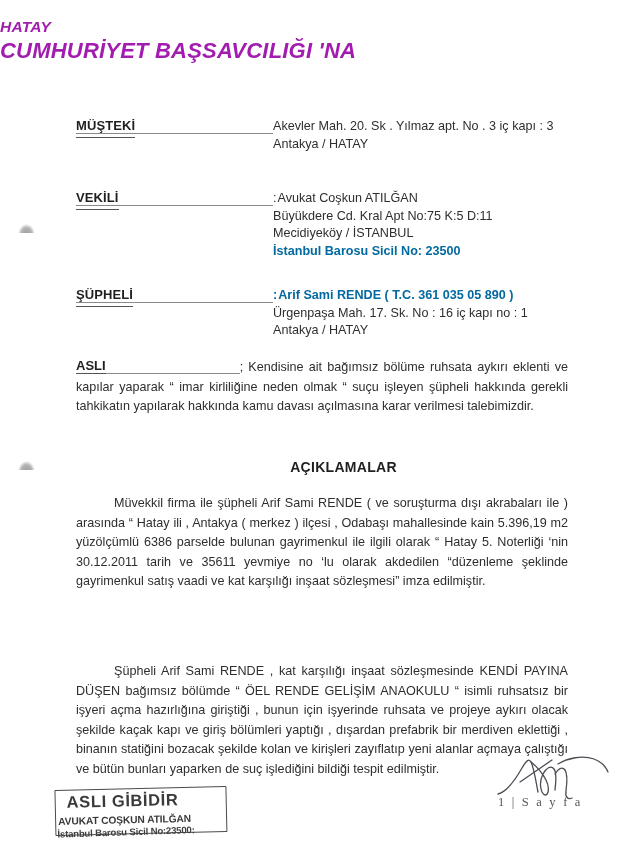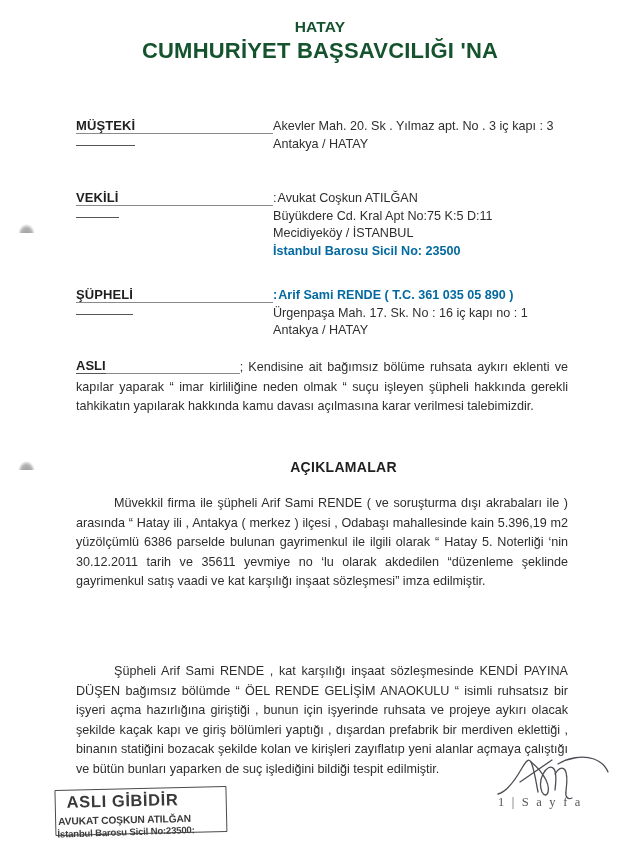--- a/index.html
+++ b/index.html
@@ -28,24 +28,25 @@
     opacity: .75;
     filter: blur(0.4px);
   }
   .punch.p1 { left: 18px; top: 224px; }
   .punch.p2 { left: 18px; top: 461px; }
 
   
   .doc-head {
     position: absolute;
     left: 0; right: 0;
-    text-align: center;
+    text-align: left;
     font-weight: bold;
     letter-spacing: .2px;
-    color: #14532d;
+    color: #a21caf;
+    font-style: italic;
   }
   .doc-head.l1 { top: 18px; font-size: 15.5px; }
   .doc-head.l2 { top: 38px; font-size: 22px; }
 
   
   .party {
     position: absolute;
     left: 76px;
     width: 500px;
   }
@@ -54,21 +55,21 @@
     left: 0;
     top: 0;
     width: 200px;
     font-size: 13px;
     font-weight: bold;
     color: #1f1f1f;
     letter-spacing: .1px;
   }
   .party .label-cell .lbl {
     border-bottom: 1.4px solid #555;
-    padding-bottom: 12px;
+    padding-bottom: 4px;
     display: inline-block;
   }
   .party .leader {
     position: absolute;
     left: 0;
     top: 15px;
     width: 197px;
     border-bottom: 1.1px solid #8a8a8a;
   }
   .party .value-cell {

